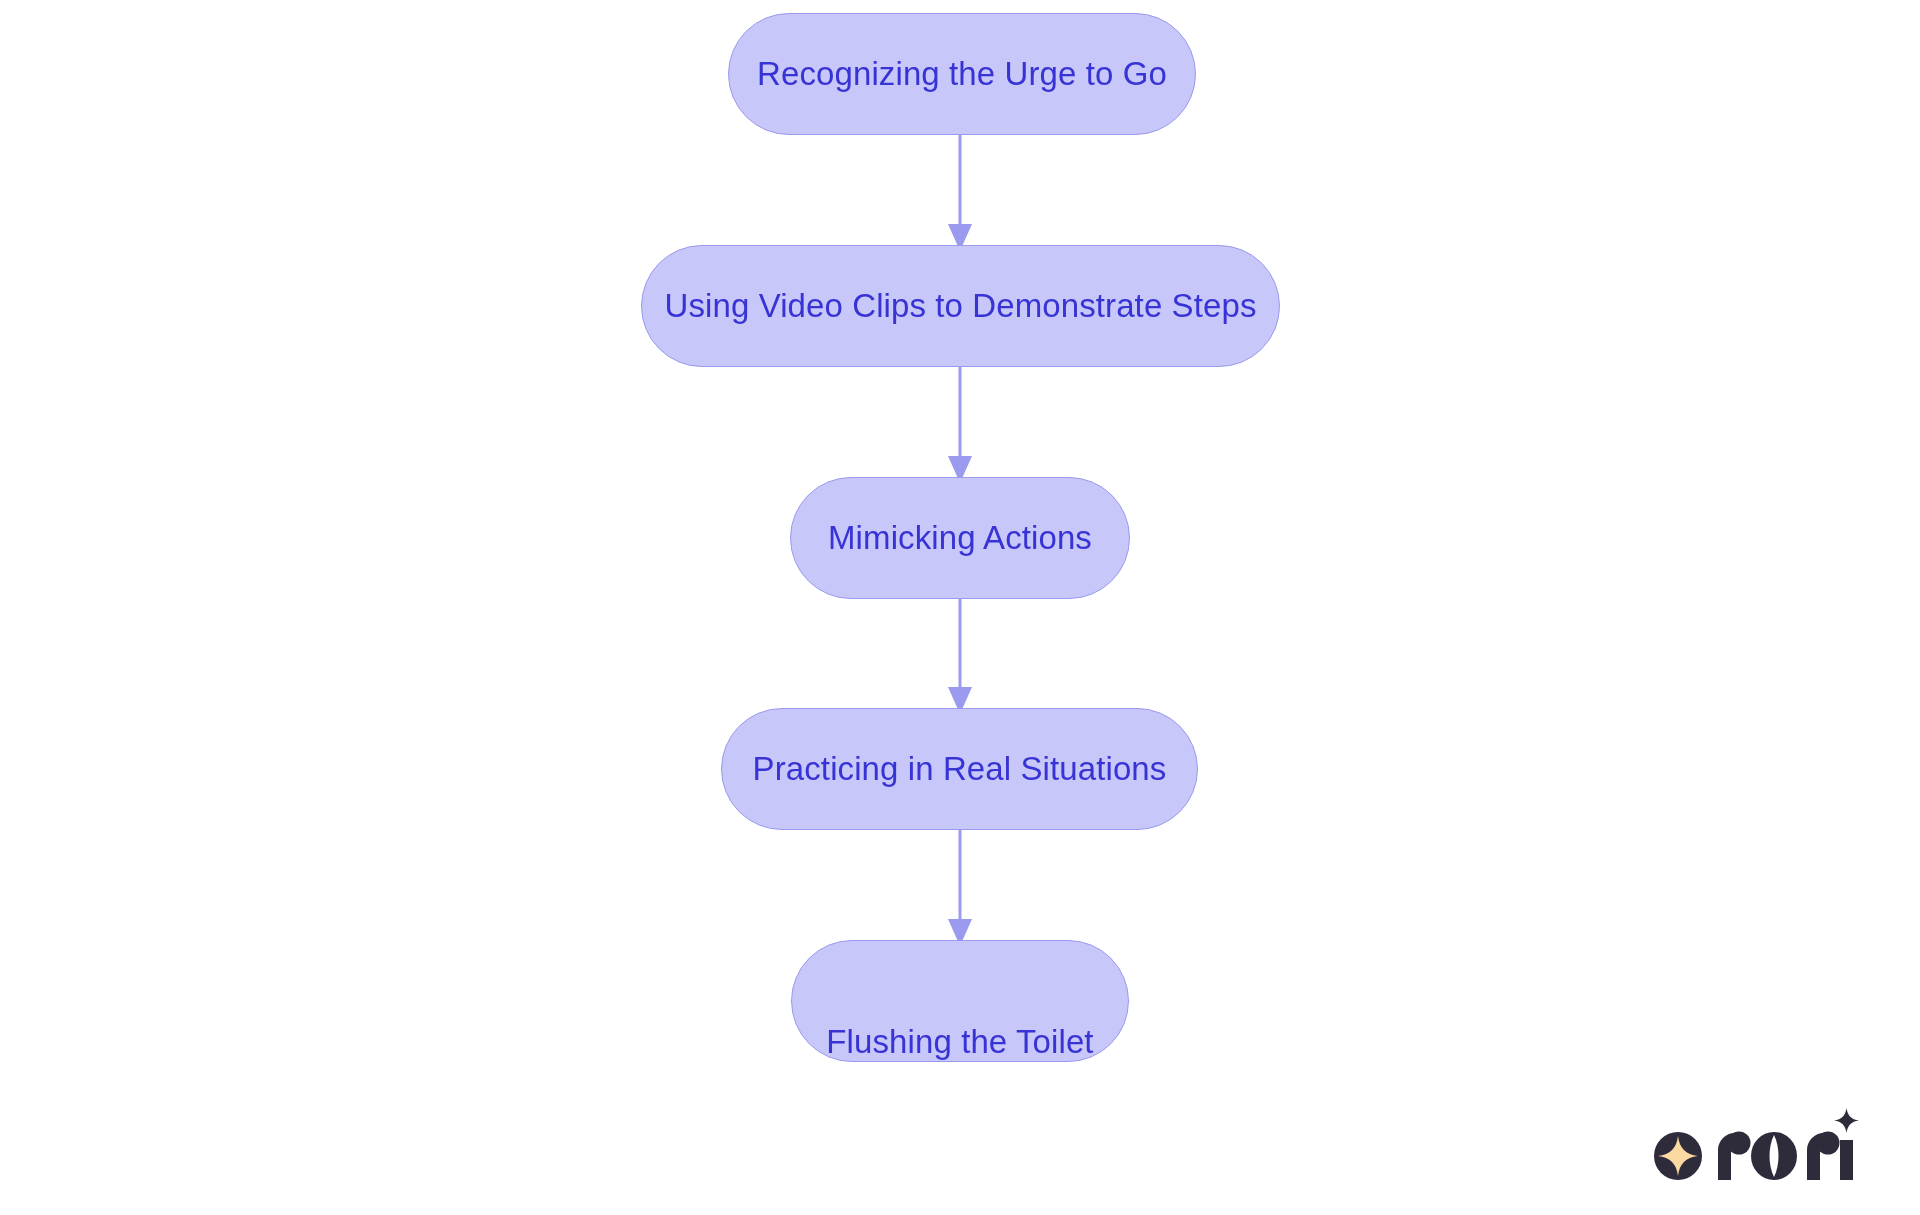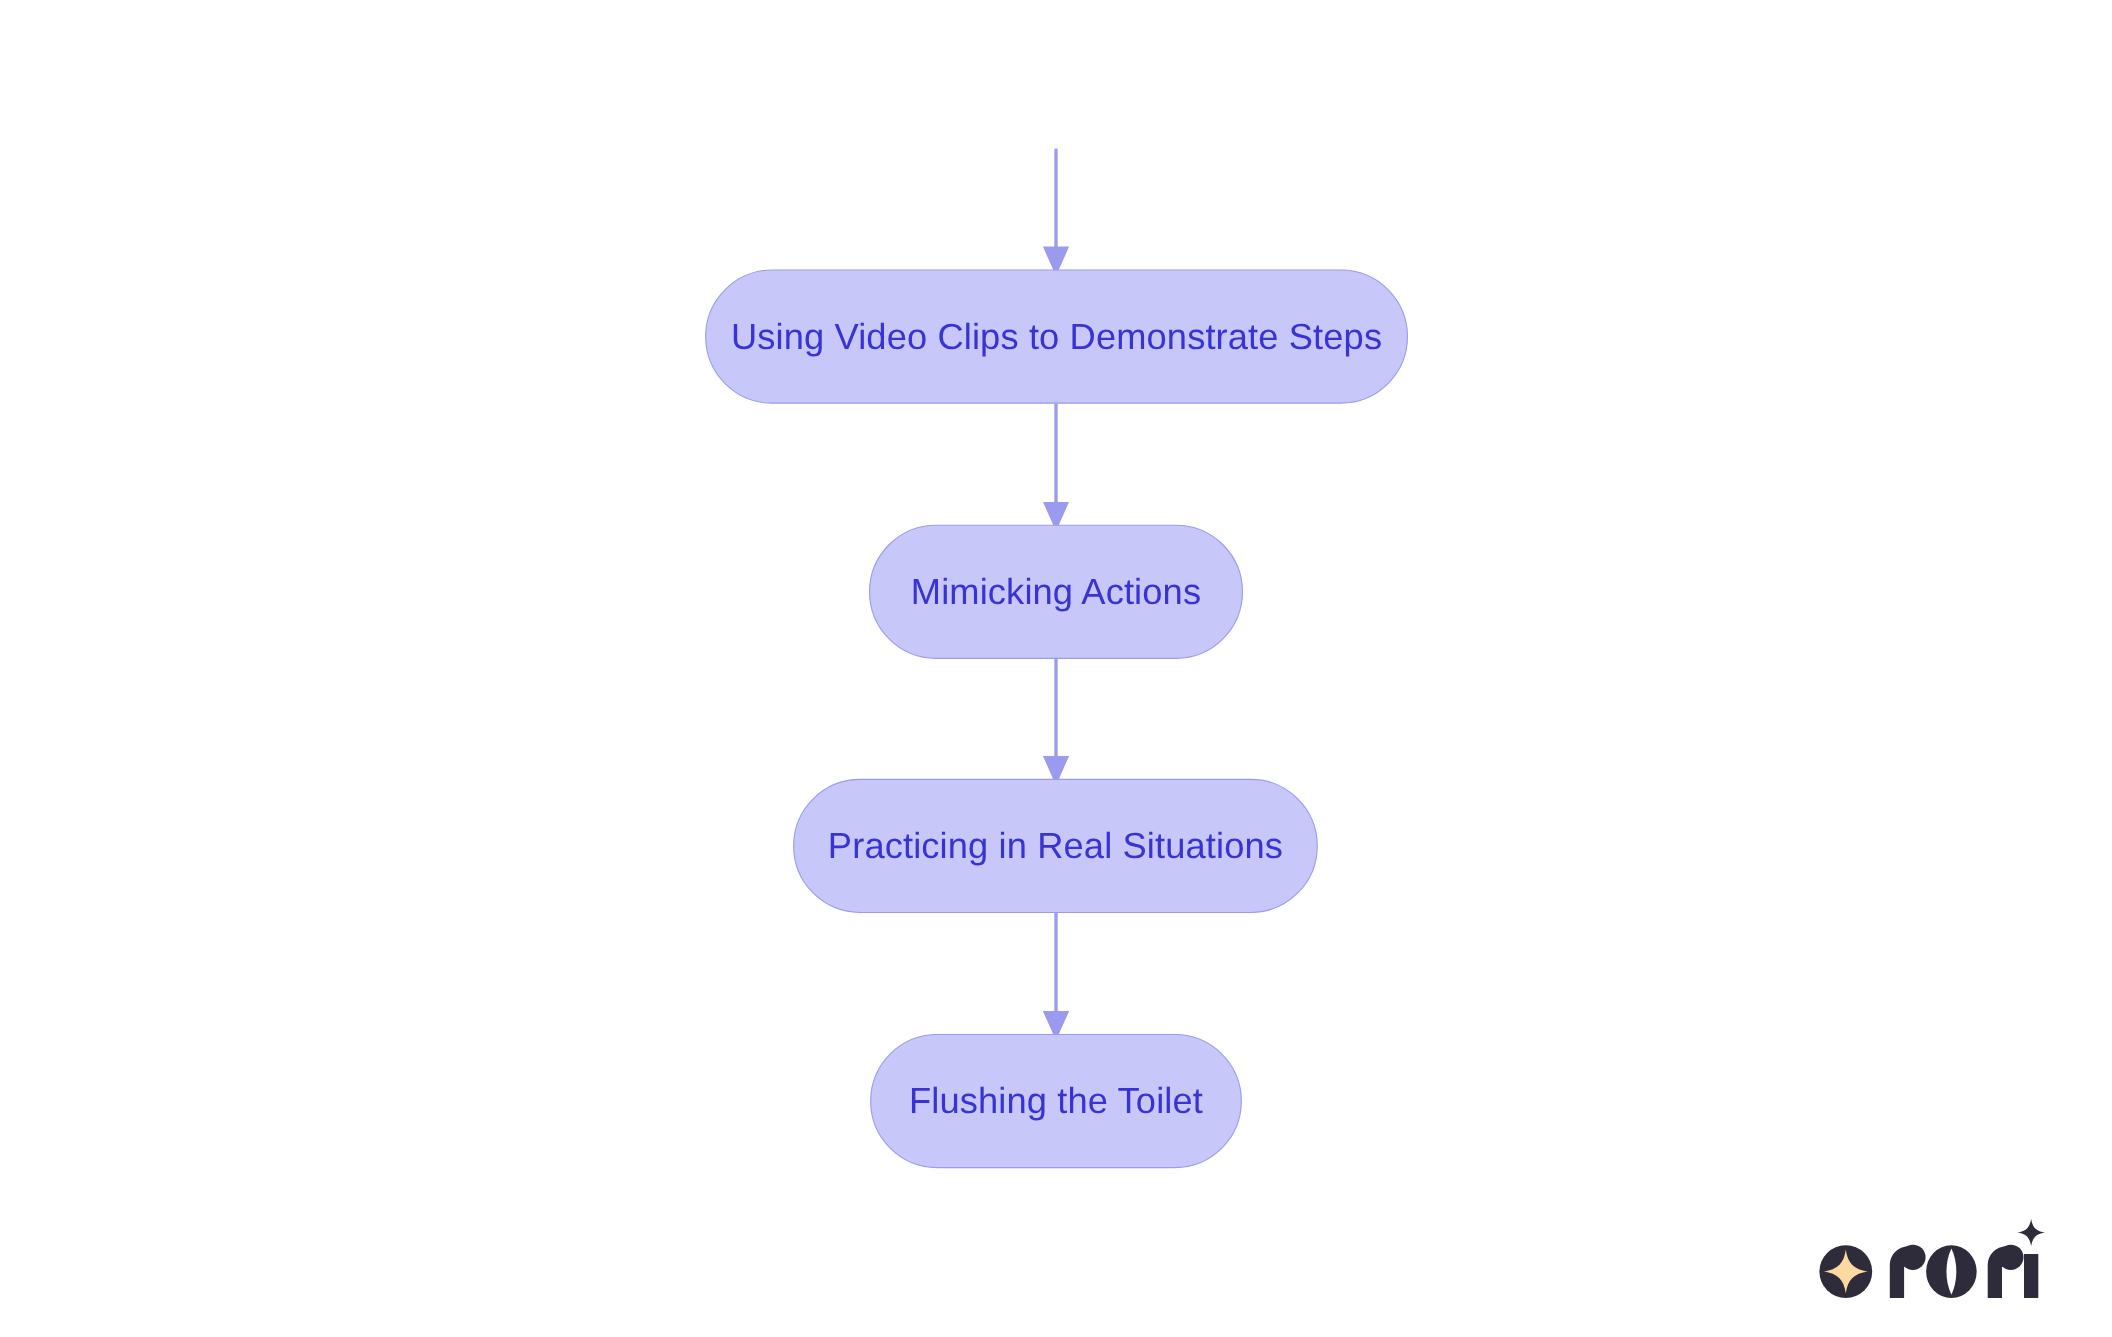--- a/index.html
+++ b/index.html
@@ -81,34 +81,37 @@
         <line x1="960" y1="367" x2="960" y2="459" stroke="#9a9aee" stroke-width="3" marker-end="url(#arrowhead)"></line>
       </g>
       <g>
         <line x1="960" y1="599" x2="960" y2="690" stroke="#9a9aee" stroke-width="3" marker-end="url(#arrowhead)"></line>
       </g>
       <g>
         <line x1="960" y1="830" x2="960" y2="922" stroke="#9a9aee" stroke-width="3" marker-end="url(#arrowhead)"></line>
       </g>
     </svg>
 
+    <div class="node" style="left:728px; top:13px; width:468px; height:122px;">
+      <span>Recognizing the Urge to Go</span>
+    </div>
 
     <div class="node" style="left:641px; top:245px; width:639px; height:122px;">
       <span>Using Video Clips to Demonstrate Steps</span>
     </div>
 
     <div class="node" style="left:721px; top:708px; width:477px; height:122px;">
       <span>Practicing in Real Situations</span>
     </div>
 
     <div class="node" style="left:790px; top:477px; width:340px; height:122px;">
       <span>Mimicking Actions</span>
     </div>
 
-    <div class="node" style="left:791px; top:940px; width:338px; height:122px;">
+    <div class="node" style="left:791px; top:940px; width:338px; height:122px;align-items:flex-end;">
       <span>Flushing the Toilet</span>
     </div>
 
   </div>
 
   <div class="logo">
     <svg viewBox="0 0 208 82" width="208" height="82" aria-hidden="true">
 
       <g>
         <circle cx="26" cy="48" r="24" fill="#2e2b3b"></circle>

